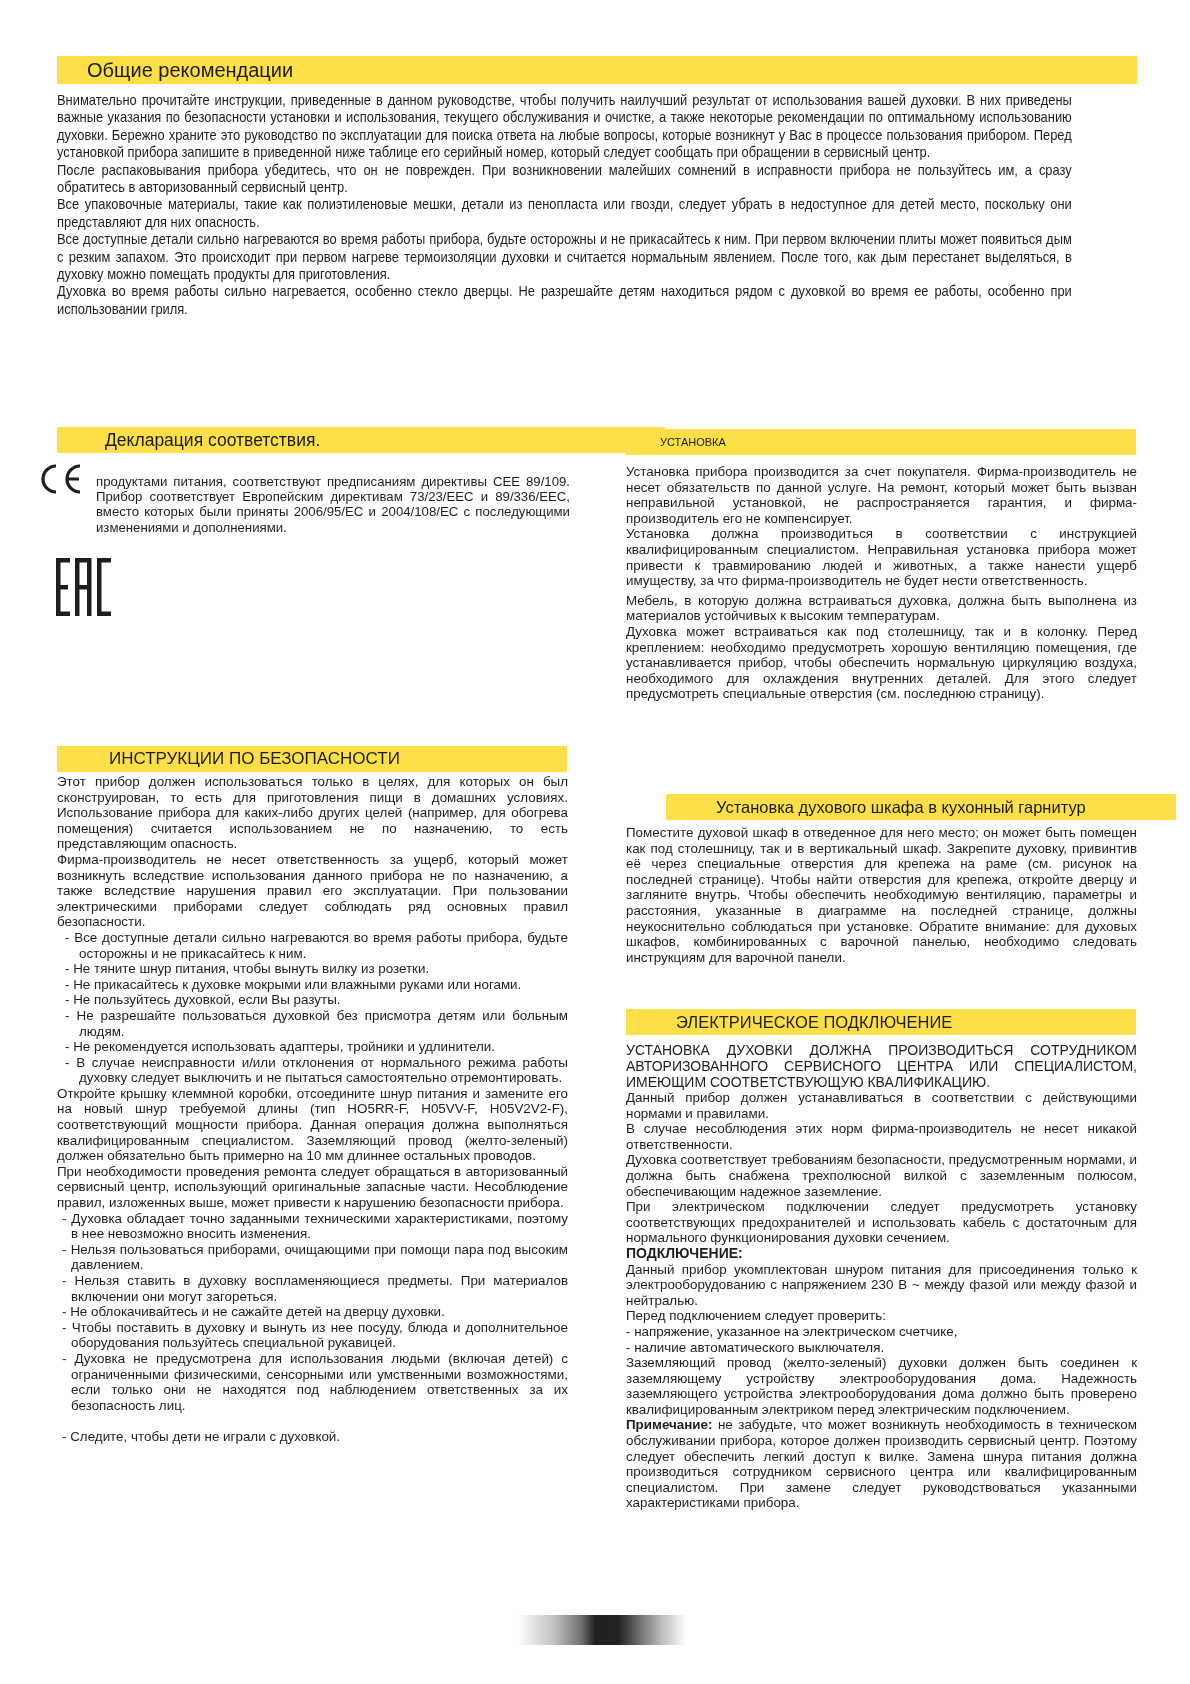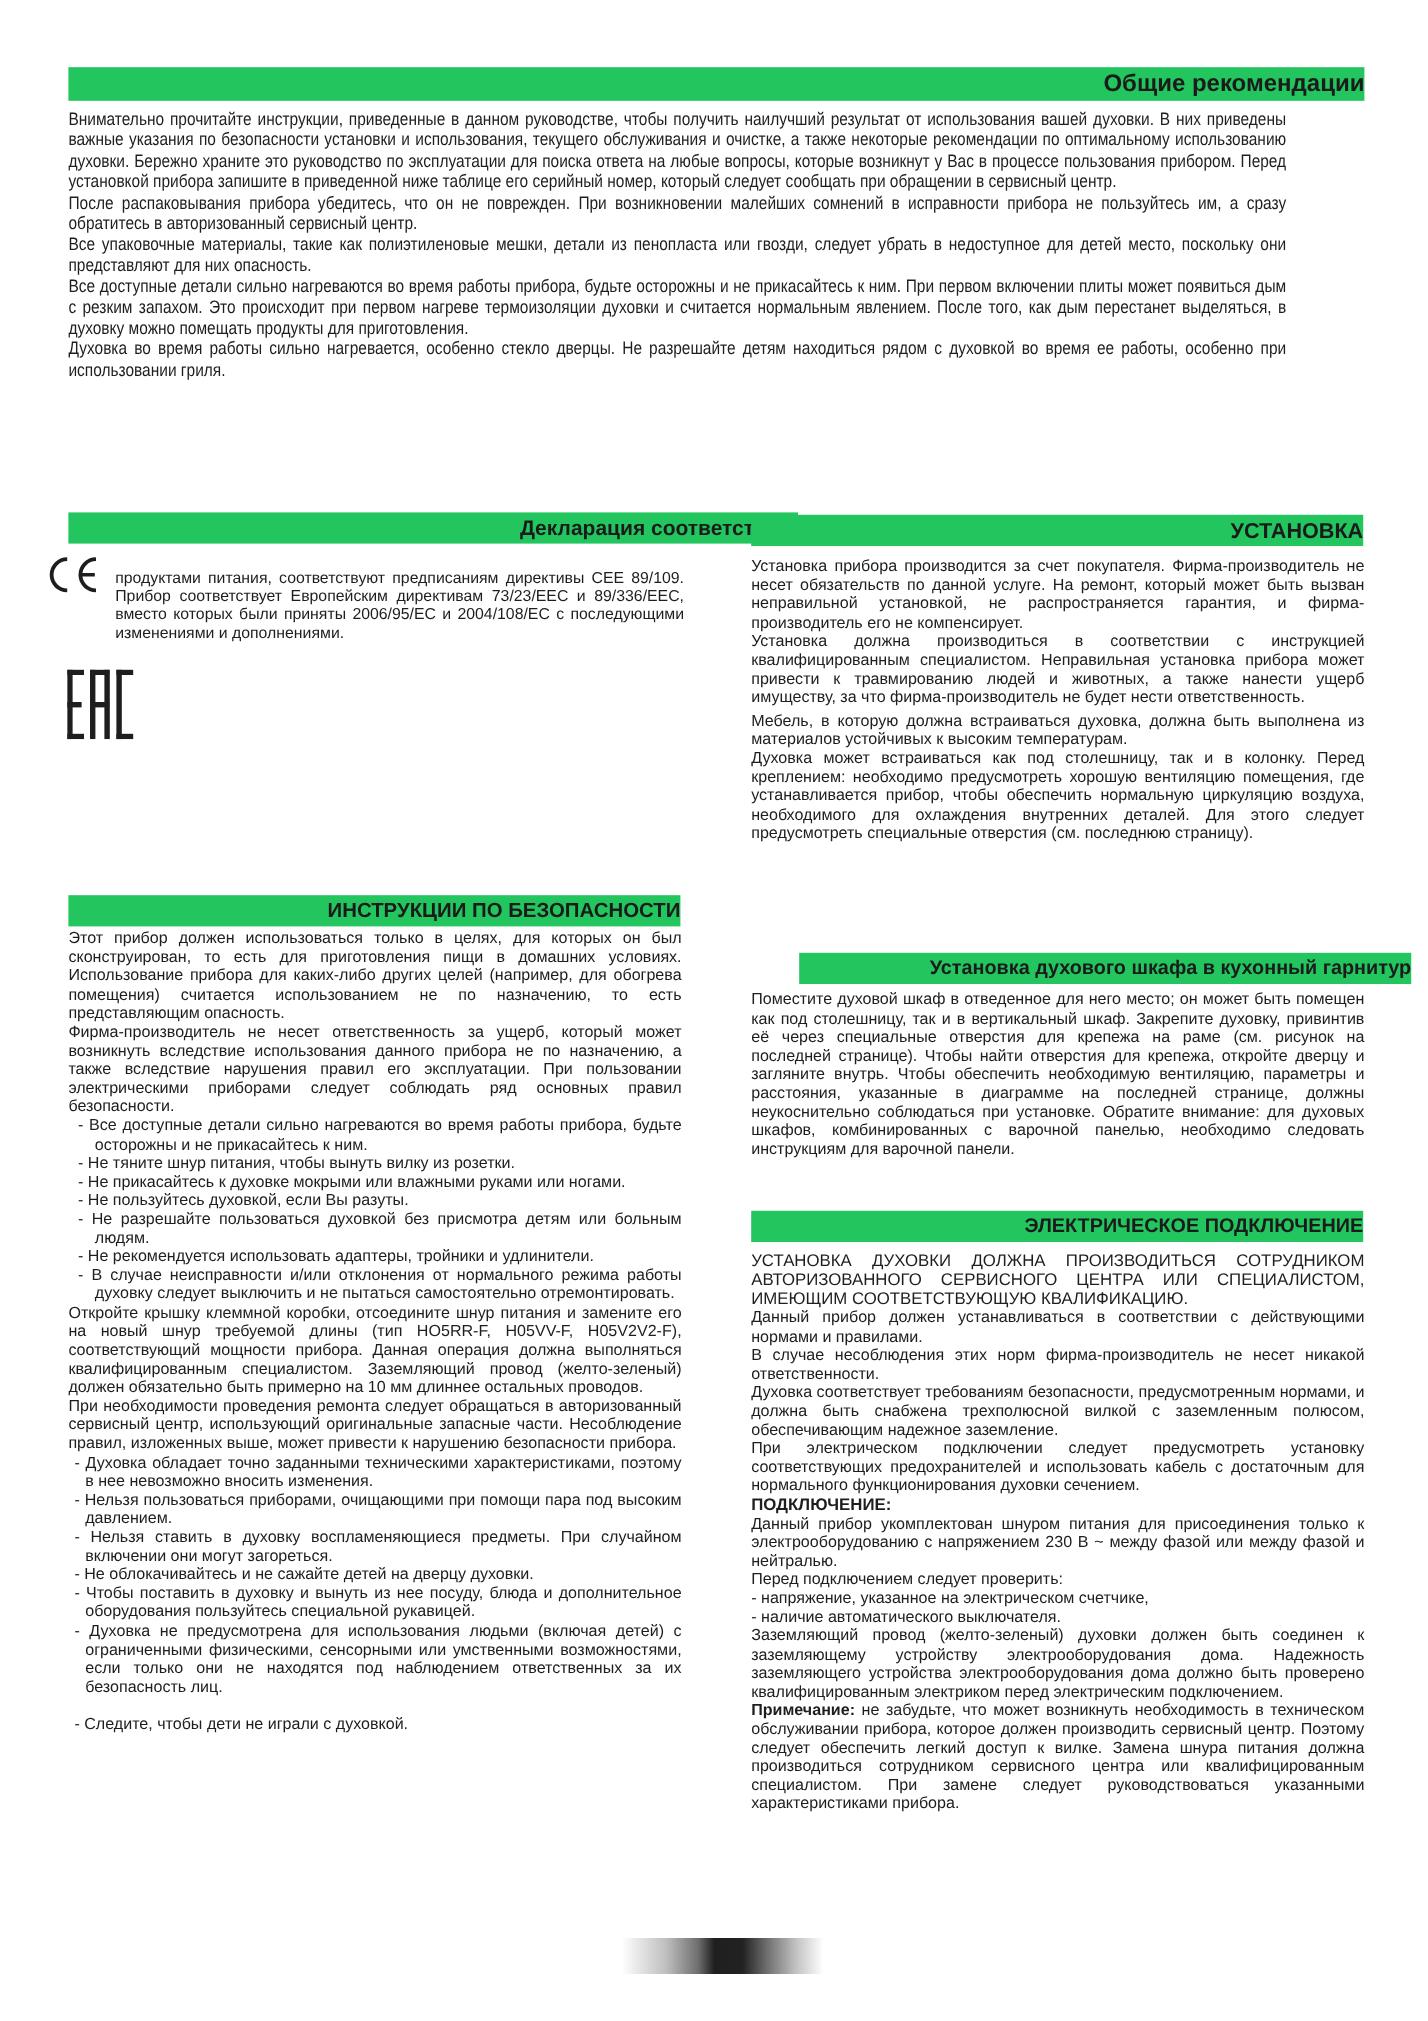--- a/index.html
+++ b/index.html
@@ -1,18 +1,18 @@
 <!DOCTYPE html>
 <html><head>
 <meta charset="utf-8">
 <style>
   html, body { margin: 0; padding: 0; background: #ffffff; }
   body { width: 1190px; height: 1684px; position: relative; overflow: hidden; color: #1e1e1e;
          font-family: "Liberation Sans", "DejaVu Sans", sans-serif; }
-  .hdr { position: absolute; background: #22c55e; font-weight: bold; color: #1b1b1b; box-sizing: border-box; text-align: right; }
+  .hdr { position: absolute; background: #fde047; font-weight: normal; color: #1b1b1b; box-sizing: border-box; }
   .txt { position: absolute; font-size: 13.4px; line-height: 15.6px; text-align: justify; }
   .txt p { margin: 0; }
   .top-block { position: absolute; left: 57px; top: 91px; width: 1180px; font-size: 15px; line-height: 17.4px;
                transform: scaleX(0.86); transform-origin: 0 0; text-align: justify; }
   .top-block p { margin: 0; }
   .li { padding-left: 22px; text-indent: -14px; }
   .li2 { padding-left: 14px; text-indent: -9px; }
   .gap { height: 16px; }
   .gap-s { height: 4px; }
   .bold { font-weight: bold; }
@@ -74,29 +74,29 @@
   <p class="li">- Не тяните шнур питания, чтобы вынуть вилку из розетки.</p>
   <p class="li">- Не прикасайтесь к духовке мокрыми или влажными руками или ногами.</p>
   <p class="li">- Не пользуйтесь духовкой, если Вы разуты.</p>
   <p class="li">- Не разрешайте пользоваться духовкой без присмотра детям или больным людям.</p>
   <p class="li">- Не рекомендуется использовать адаптеры, тройники и удлинители.</p>
   <p class="li">- В случае неисправности и/или отклонения от нормального режима работы духовку следует выключить и не пытаться самостоятельно отремонтировать.</p>
   <p>Откройте крышку клеммной коробки, отсоедините шнур питания и замените его на новый шнур требуемой длины (тип HO5RR-F, H05VV-F, H05V2V2-F), соответствующий мощности прибора. Данная операция должна выполняться квалифицированным специалистом. Заземляющий провод (желто-зеленый) должен обязательно быть примерно на 10 мм длиннее остальных проводов.</p>
   <p>При необходимости проведения ремонта следует обращаться в авторизованный сервисный центр, использующий оригинальные запасные части. Несоблюдение правил, изложенных выше, может привести к нарушению безопасности прибора.</p>
   <p class="li2">- Духовка обладает точно заданными техническими характеристиками, поэтому в нее невозможно вносить изменения.</p>
   <p class="li2">- Нельзя пользоваться приборами, очищающими при помощи пара под высоким давлением.</p>
-  <p class="li2">- Нельзя ставить в духовку воспламеняющиеся предметы. При случайном включении они могут загореться.</p>
+  <p class="li2">- Нельзя ставить в духовку воспламеняющиеся предметы. При материалов включении они могут загореться.</p>
   <p class="li2">- Не облокачивайтесь и не сажайте детей на дверцу духовки.</p>
   <p class="li2">- Чтобы поставить в духовку и вынуть из нее посуду, блюда и дополнительное оборудования пользуйтесь специальной рукавицей.</p>
   <p class="li2">- Духовка не предусмотрена для использования людьми (включая детей) с ограниченными физическими, сенсорными или умственными возможностями, если  только они не находятся под наблюдением ответственных за их безопасность лиц.</p>
   <div class="gap"></div>
   <p class="li2">- Следите, чтобы дети не играли с духовкой.</p>
 </div>
 
-<div class="hdr" style="left:626px; top:429px; width:510px; height:26px; padding-left:34px; font-size:18px; line-height:26px;">
+<div class="hdr" style="left:626px; top:429px; width:510px; height:26px; padding-left:34px; font-size:11px; line-height:26px;">
   <span>УСТАНОВКА</span>
 </div>
 <div class="txt" style="left:626px; top:464px; width:511px;">
   <p>Установка прибора производится за счет покупателя. Фирма-производитель не несет обязательств по данной услуге. На ремонт, который может быть вызван неправильной установкой, не распространяется гарантия, и фирма-производитель его не компенсирует.</p>
   <p>Установка должна производиться в соответствии с инструкцией квалифицированным специалистом. Неправильная установка прибора может привести к травмированию людей и животных, а также нанести ущерб имуществу, за что фирма-производитель не будет нести ответственность.</p>
   <div class="gap-s"></div>
   <p>Мебель, в которую должна встраиваться духовка, должна быть выполнена из материалов устойчивых к высоким температурам.</p>
   <p>Духовка может встраиваться как под столешницу, так и в колонку. Перед креплением: необходимо предусмотреть хорошую вентиляцию помещения, где устанавливается прибор, чтобы обеспечить нормальную циркуляцию воздуха, необходимого для охлаждения внутренних деталей. Для этого следует предусмотреть специальные отверстия (см. последнюю страницу).</p>
 </div>
 

